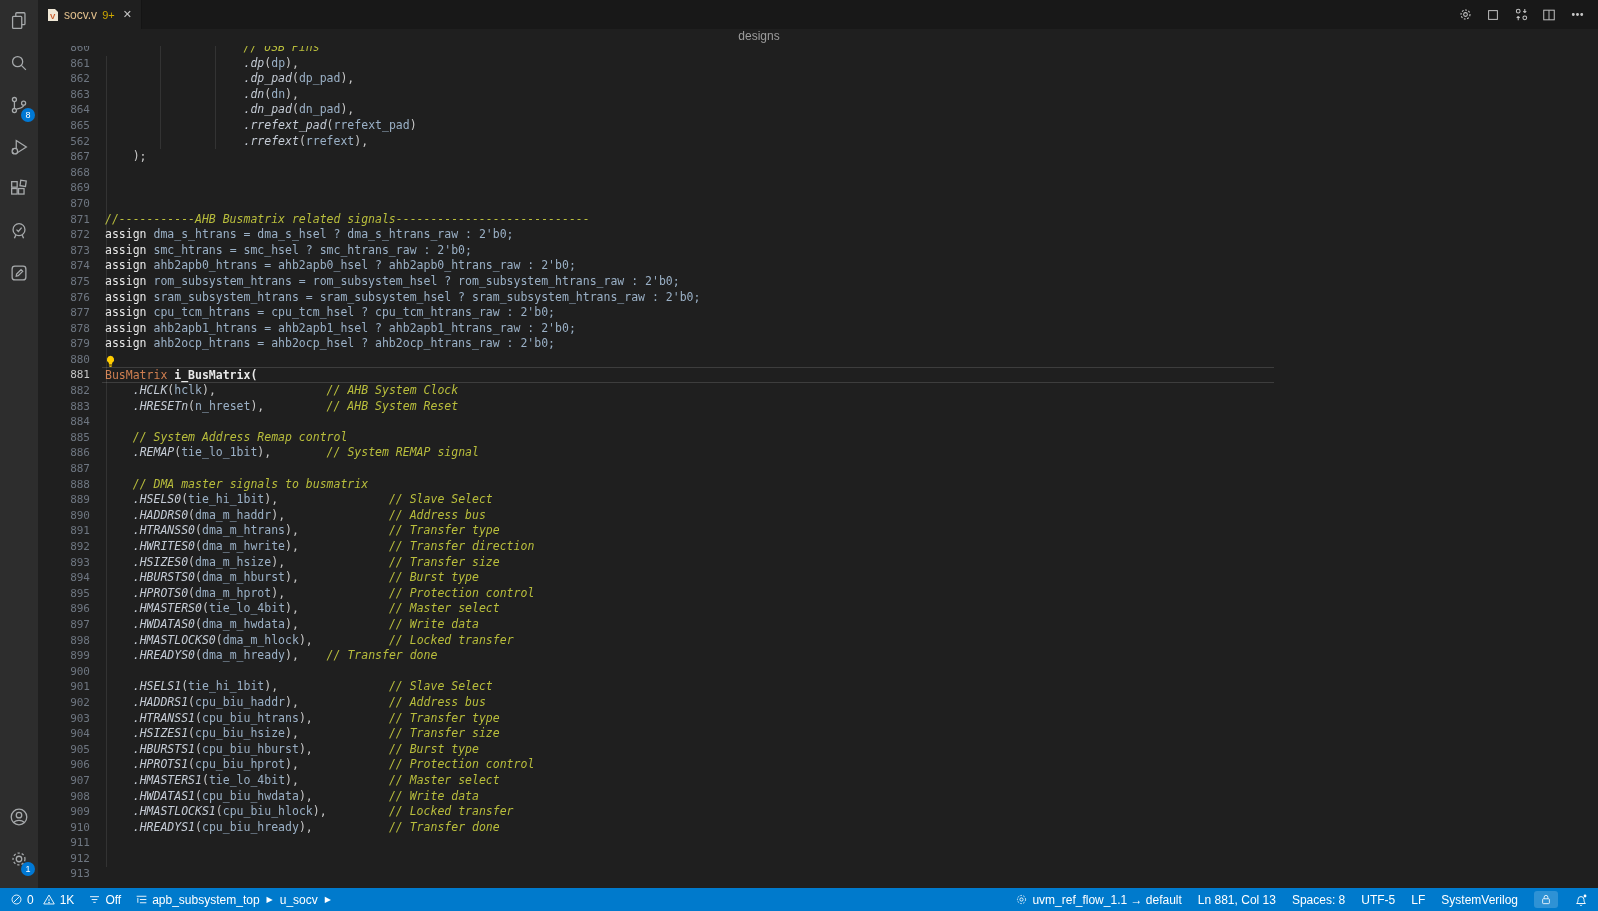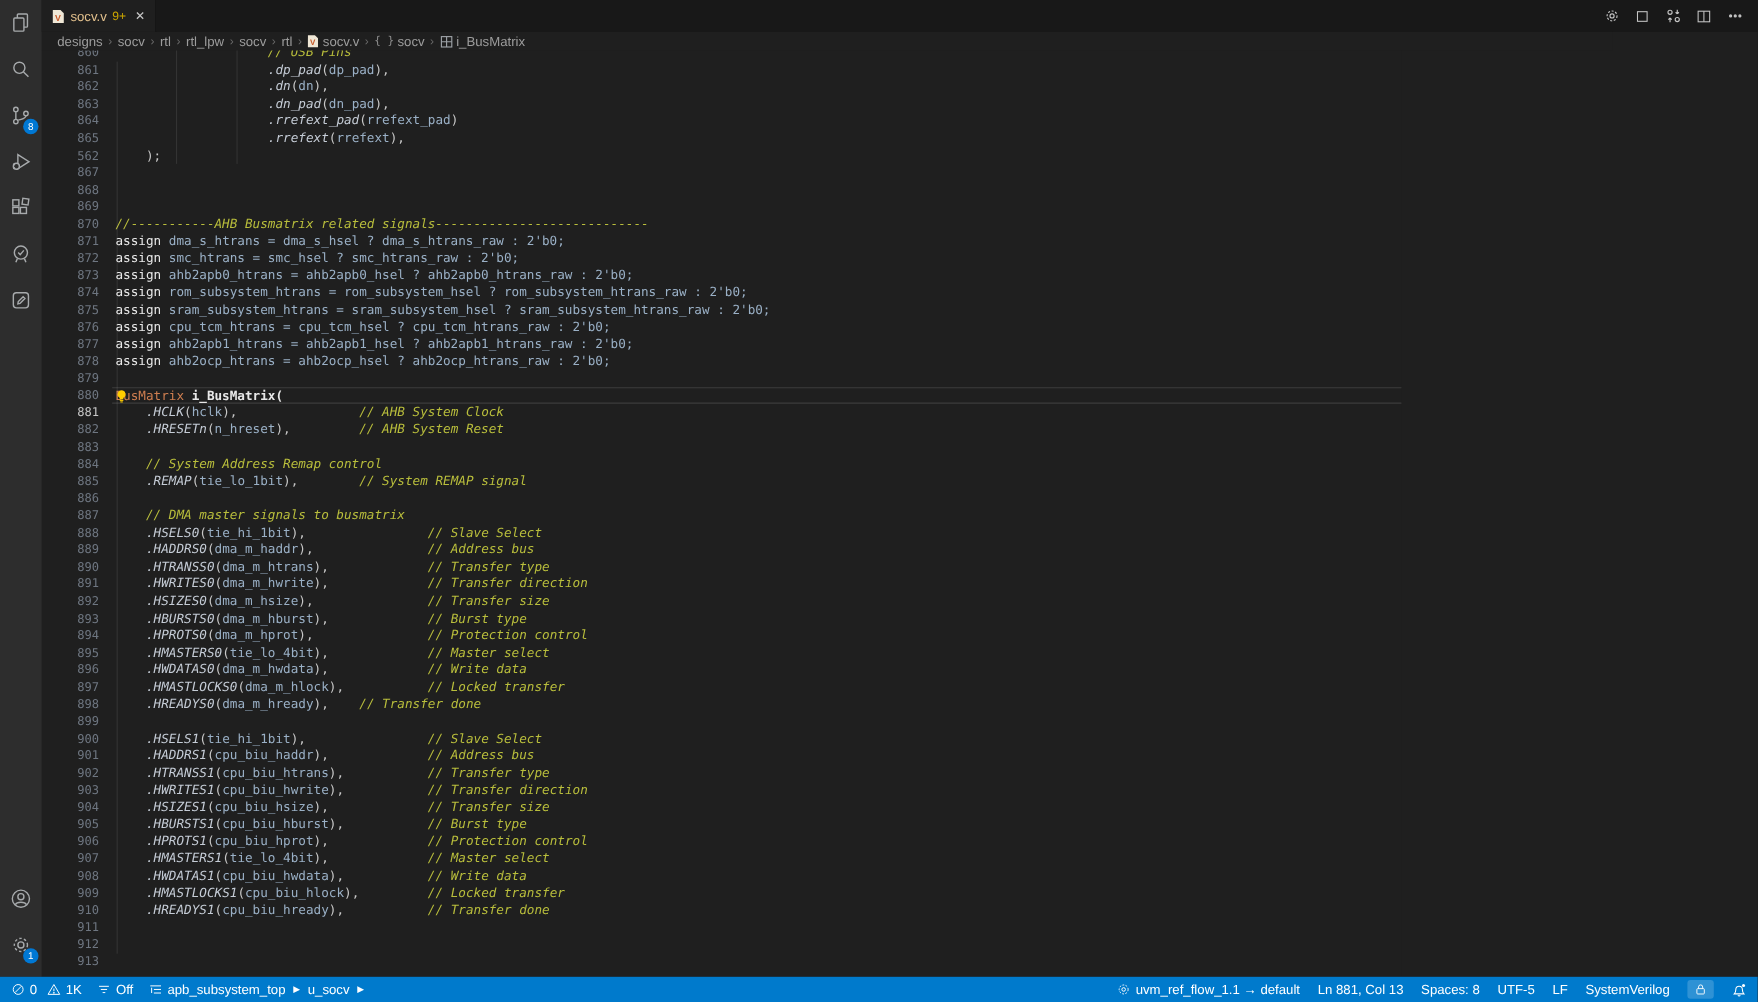--- a/index.html
+++ b/index.html
@@ -26,21 +26,21 @@
   .tab-name { color:#e2c08d; font-size:12px; }
   .tab-badge { color:#cca700; font-size:11px; }
   .tab-close { color:#c5c5c5; font-size:11px; margin-left:3px; cursor:pointer; }
   .tab-actions { margin-left:auto; display:flex; align-items:center; gap:10px; padding-right:12px; }
   .tab-actions .act { width:18px; height:18px; display:flex; align-items:center; justify-content:center;
                       cursor:pointer; }
   .tab-actions svg { stroke:#c5c5c5; fill:none; stroke-width:1.1; }
 
   
   .breadcrumb { position:absolute; left:38px; top:29px; width:1428px; height:17px; background:#1f1f1f;
-                display:flex; align-items:center; padding-left:14px; font-size:12px; color:#9d9d9d; }
+                display:flex; align-items:center; padding-left:14px; font-size:12px; color:#9d9d9d;flex-direction:column; }
   .bc-item { display:flex; align-items:center; gap:3px; cursor:pointer; white-space:nowrap; }
   .bc-sep { color:#6a6a6a; margin:0 5px; font-size:11px; }
   .bc-braces { color:#8f8f8f; font-family:"DejaVu Sans Mono",monospace; font-size:10px; }
 
   
   .editor { position:absolute; left:38px; top:46px; width:1236px; height:842px; background:#1f1f1f;
             overflow:hidden; }
   .gutter { position:absolute; left:0; top:-6px; width:64px; }
   .gutter .ln { height:15.6px; line-height:15.6px; text-align:right; padding-right:12px;
                 color:#6e7681; font-family:"DejaVu Sans Mono",monospace; font-size:11px; cursor:pointer; }
@@ -304,20 +304,21 @@
         <div class="ln">907</div>
         <div class="ln">908</div>
         <div class="ln">909</div>
         <div class="ln">910</div>
         <div class="ln">911</div>
         <div class="ln">912</div>
         <div class="ln">913</div>
       </div>
     <div class="code" id="code">
         <div class="row"><span class="tk-c">                    // USB Pins</span></div>
+        <div class="row"><span class="tk-w">                    </span><span class="tk-o">.dp</span><span class="tk-p">(</span><span class="tk-i">dp</span><span class="tk-p">),</span></div>
         <div class="row"><span class="tk-w">                    </span><span class="tk-o">.dp_pad</span><span class="tk-p">(</span><span class="tk-i">dp_pad</span><span class="tk-p">),</span></div>
         <div class="row"><span class="tk-w">                    </span><span class="tk-o">.dn</span><span class="tk-p">(</span><span class="tk-i">dn</span><span class="tk-p">),</span></div>
         <div class="row"><span class="tk-w">                    </span><span class="tk-o">.dn_pad</span><span class="tk-p">(</span><span class="tk-i">dn_pad</span><span class="tk-p">),</span></div>
         <div class="row"><span class="tk-w">                    </span><span class="tk-o">.rrefext_pad</span><span class="tk-p">(</span><span class="tk-i">rrefext_pad</span><span class="tk-p">)</span></div>
         <div class="row"><span class="tk-w">                    </span><span class="tk-o">.rrefext</span><span class="tk-p">(</span><span class="tk-i">rrefext</span><span class="tk-p">),</span></div>
         <div class="row"><span class="tk-p">    );</span></div>
         <div class="row"></div>
         <div class="row"></div>
         <div class="row"></div>
         <div class="row"><span class="tk-c">//-----------AHB Busmatrix related signals----------------------------</span></div>
@@ -346,21 +347,20 @@
         <div class="row"><span class="tk-w">    </span><span class="tk-o">.HBURSTS0</span><span class="tk-p">(</span><span class="tk-i">dma_m_hburst</span><span class="tk-p">),</span><span class="tk-w">             </span><span class="tk-c">// Burst type</span></div>
         <div class="row"><span class="tk-w">    </span><span class="tk-o">.HPROTS0</span><span class="tk-p">(</span><span class="tk-i">dma_m_hprot</span><span class="tk-p">),</span><span class="tk-w">               </span><span class="tk-c">// Protection control</span></div>
         <div class="row"><span class="tk-w">    </span><span class="tk-o">.HMASTERS0</span><span class="tk-p">(</span><span class="tk-i">tie_lo_4bit</span><span class="tk-p">),</span><span class="tk-w">             </span><span class="tk-c">// Master select</span></div>
         <div class="row"><span class="tk-w">    </span><span class="tk-o">.HWDATAS0</span><span class="tk-p">(</span><span class="tk-i">dma_m_hwdata</span><span class="tk-p">),</span><span class="tk-w">             </span><span class="tk-c">// Write data</span></div>
         <div class="row"><span class="tk-w">    </span><span class="tk-o">.HMASTLOCKS0</span><span class="tk-p">(</span><span class="tk-i">dma_m_hlock</span><span class="tk-p">),</span><span class="tk-w">           </span><span class="tk-c">// Locked transfer</span></div>
         <div class="row"><span class="tk-w">    </span><span class="tk-o">.HREADYS0</span><span class="tk-p">(</span><span class="tk-i">dma_m_hready</span><span class="tk-p">),</span><span class="tk-w">    </span><span class="tk-c">// Transfer done</span></div>
         <div class="row"></div>
         <div class="row"><span class="tk-w">    </span><span class="tk-o">.HSELS1</span><span class="tk-p">(</span><span class="tk-i">tie_hi_1bit</span><span class="tk-p">),</span><span class="tk-w">                </span><span class="tk-c">// Slave Select</span></div>
         <div class="row"><span class="tk-w">    </span><span class="tk-o">.HADDRS1</span><span class="tk-p">(</span><span class="tk-i">cpu_biu_haddr</span><span class="tk-p">),</span><span class="tk-w">             </span><span class="tk-c">// Address bus</span></div>
         <div class="row"><span class="tk-w">    </span><span class="tk-o">.HTRANSS1</span><span class="tk-p">(</span><span class="tk-i">cpu_biu_htrans</span><span class="tk-p">),</span><span class="tk-w">           </span><span class="tk-c">// Transfer type</span></div>
-        <div class="row"><span class="tk-w">    </span><span class="tk-o">.HWRITES1</span><span class="tk-p">(</span><span class="tk-i">cpu_biu_hwrite</span><span class="tk-p">),</span><span class="tk-w">           </span><span class="tk-c">// Transfer direction</span></div>
         <div class="row"><span class="tk-w">    </span><span class="tk-o">.HSIZES1</span><span class="tk-p">(</span><span class="tk-i">cpu_biu_hsize</span><span class="tk-p">),</span><span class="tk-w">             </span><span class="tk-c">// Transfer size</span></div>
         <div class="row"><span class="tk-w">    </span><span class="tk-o">.HBURSTS1</span><span class="tk-p">(</span><span class="tk-i">cpu_biu_hburst</span><span class="tk-p">),</span><span class="tk-w">           </span><span class="tk-c">// Burst type</span></div>
         <div class="row"><span class="tk-w">    </span><span class="tk-o">.HPROTS1</span><span class="tk-p">(</span><span class="tk-i">cpu_biu_hprot</span><span class="tk-p">),</span><span class="tk-w">             </span><span class="tk-c">// Protection control</span></div>
         <div class="row"><span class="tk-w">    </span><span class="tk-o">.HMASTERS1</span><span class="tk-p">(</span><span class="tk-i">tie_lo_4bit</span><span class="tk-p">),</span><span class="tk-w">             </span><span class="tk-c">// Master select</span></div>
         <div class="row"><span class="tk-w">    </span><span class="tk-o">.HWDATAS1</span><span class="tk-p">(</span><span class="tk-i">cpu_biu_hwdata</span><span class="tk-p">),</span><span class="tk-w">           </span><span class="tk-c">// Write data</span></div>
         <div class="row"><span class="tk-w">    </span><span class="tk-o">.HMASTLOCKS1</span><span class="tk-p">(</span><span class="tk-i">cpu_biu_hlock</span><span class="tk-p">),</span><span class="tk-w">         </span><span class="tk-c">// Locked transfer</span></div>
         <div class="row"><span class="tk-w">    </span><span class="tk-o">.HREADYS1</span><span class="tk-p">(</span><span class="tk-i">cpu_biu_hready</span><span class="tk-p">),</span><span class="tk-w">           </span><span class="tk-c">// Transfer done</span></div>
         <div class="row"></div>
         <div class="guide" style="left: 4px; top: 15.6px; height: 811.2px;"></div>
         <div class="guide" style="left: 58px; top: 0px; height: 109.2px;"></div>

